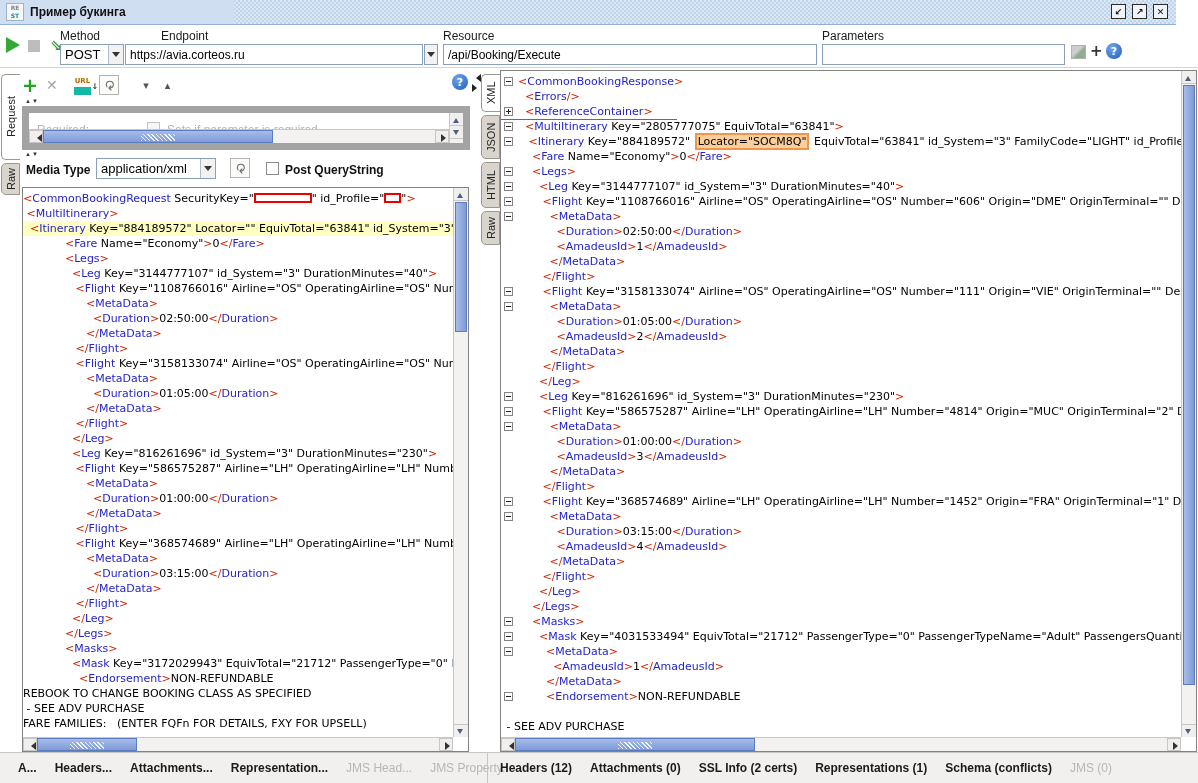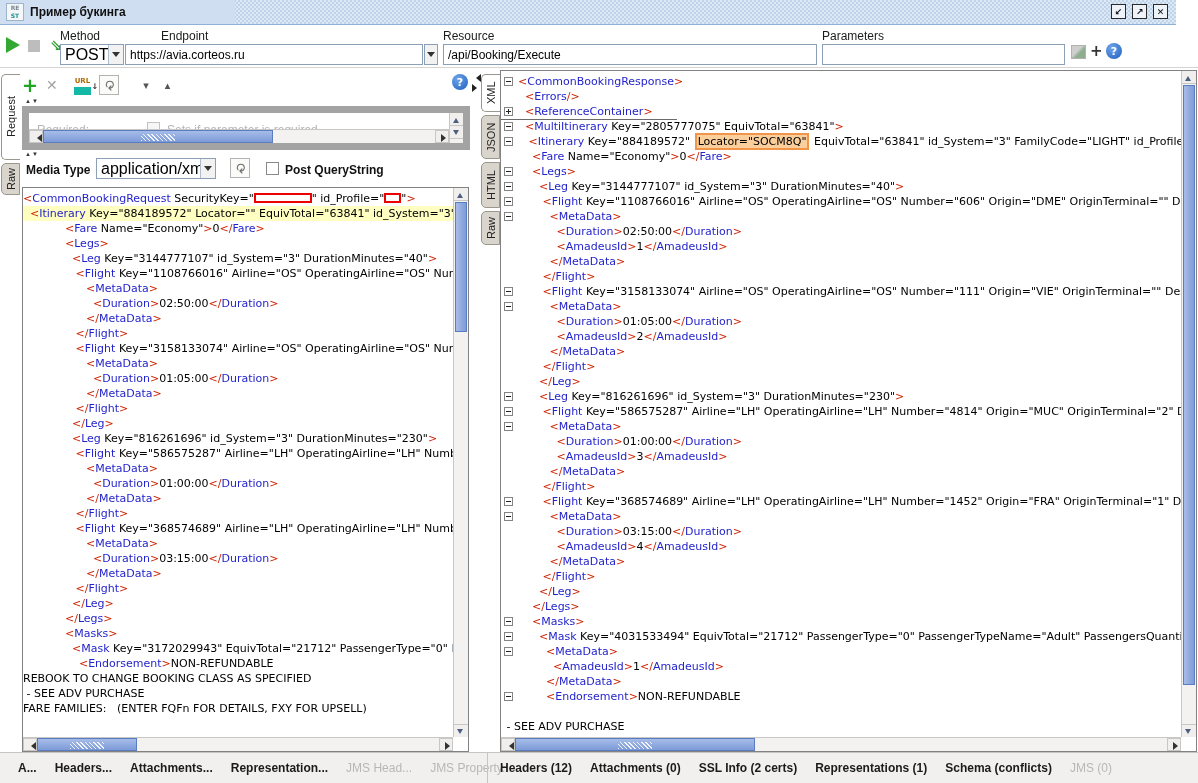--- a/index.html
+++ b/index.html
@@ -21,21 +21,21 @@
   .win-btn{width:15px;height:15px;border:1px solid #2a2a2a;background:#eef3f9;
     font:bold 9px "DejaVu Sans",sans-serif;color:#111;display:flex;align-items:center;justify-content:center;}
 
   
   .toolbar{position:absolute;left:0;top:25px;width:1198px;height:43px;background:#ffffff;
     border-bottom:1px solid #d6d4d2;}
   .tb-label{position:absolute;top:4px;font-size:12px;color:#1c1c1c;}
   .tb-field{position:absolute;top:19px;height:21px;border:1px solid #8ba0b6;background:#fff;
     font-size:12px;color:#000;padding:0 4px;outline:none;font-family:"Liberation Sans",sans-serif;}
   .combo{position:absolute;top:19px;height:21px;border:1px solid #8ba0b6;background:#fff;
-    font-size:16px;display:flex;align-items:center;}
+    font-size:13px;display:flex;align-items:center;}
   .combo .txt{flex:1;padding:0 4px;white-space:nowrap;overflow:hidden;}
   .darr{width:15px;height:100%;display:flex;align-items:center;justify-content:center;
     border-left:1px solid #aebdcc;background:#f2f2f2;}
   .darr:before{content:"";border:4px solid transparent;border-top:5px solid #333;margin-top:4px;}
   .sq-btn{position:absolute;display:flex;align-items:center;justify-content:center;cursor:default;}
   .play{width:0;height:0;border-top:8px solid transparent;border-bottom:8px solid transparent;
     border-left:14px solid #33a933;}
   .stopsq{width:12px;height:12px;background:#bdbdbd;}
   .help-circ{width:16px;height:16px;border-radius:50%;background:radial-gradient(circle at 35% 30%,#6ea4e8,#1d5fc0);
     color:#fff;font:bold 11px "DejaVu Sans",sans-serif;display:flex;align-items:center;justify-content:center;}
@@ -210,20 +210,21 @@
 </div>
 <span class="ico ico-box" style="position:absolute;left:230px;top:158px;">
     <span class="refresh-glyph">⟳</span>
   </span>
 <span class="cb" style="position:absolute;left:266px;top:162px;"></span>
 <div class="media-label" style="left:285px;top:163px;position:absolute;">Post QueryString</div>
 
 <div class="editor" style="left:22px;top:187px;width:447px;height:565px;">
   <div class="code" id="req-code" style="right:15px;">
       <div class="xline"><span class="tx"><span class="br">&lt;</span><span class="el">CommonBookingRequest</span> SecurityKey="<span class="redact w-lg"></span>" id_Profile="<span class="redact w-sm"></span>"<span class="br">&gt;</span></span></div>
+      <div class="xline"><span class="tx"> <span class="br">&lt;</span><span class="el">MultiItinerary</span><span class="br">&gt;</span></span></div>
       <div class="xline yhl"><span class="tx">  <span class="br">&lt;</span><span class="el">Itinerary</span> Key="884189572" Locator="" EquivTotal="63841" id_System="3" </span></div>
       <div class="xline"><span class="tx">            <span class="br">&lt;</span><span class="el">Fare</span> Name="Economy"<span class="br">&gt;</span>0<span class="br">&lt;/</span><span class="el">Fare</span><span class="br">&gt;</span></span></div>
       <div class="xline"><span class="tx">            <span class="br">&lt;</span><span class="el">Legs</span><span class="br">&gt;</span></span></div>
       <div class="xline"><span class="tx">              <span class="br">&lt;</span><span class="el">Leg</span> Key="3144777107" id_System="3" DurationMinutes="40"<span class="br">&gt;</span></span></div>
       <div class="xline"><span class="tx">               <span class="br">&lt;</span><span class="el">Flight</span> Key="1108766016" Airline="OS" OperatingAirline="OS" Number="606</span></div>
       <div class="xline"><span class="tx">                  <span class="br">&lt;</span><span class="el">MetaData</span><span class="br">&gt;</span></span></div>
       <div class="xline"><span class="tx">                    <span class="br">&lt;</span><span class="el">Duration</span><span class="br">&gt;</span>02:50:00<span class="br">&lt;/</span><span class="el">Duration</span><span class="br">&gt;</span></span></div>
       <div class="xline"><span class="tx">                  <span class="br">&lt;/</span><span class="el">MetaData</span><span class="br">&gt;</span></span></div>
       <div class="xline"><span class="tx">               <span class="br">&lt;/</span><span class="el">Flight</span><span class="br">&gt;</span></span></div>
       <div class="xline"><span class="tx">               <span class="br">&lt;</span><span class="el">Flight</span> Key="3158133074" Airline="OS" OperatingAirline="OS" Number="111</span></div>

